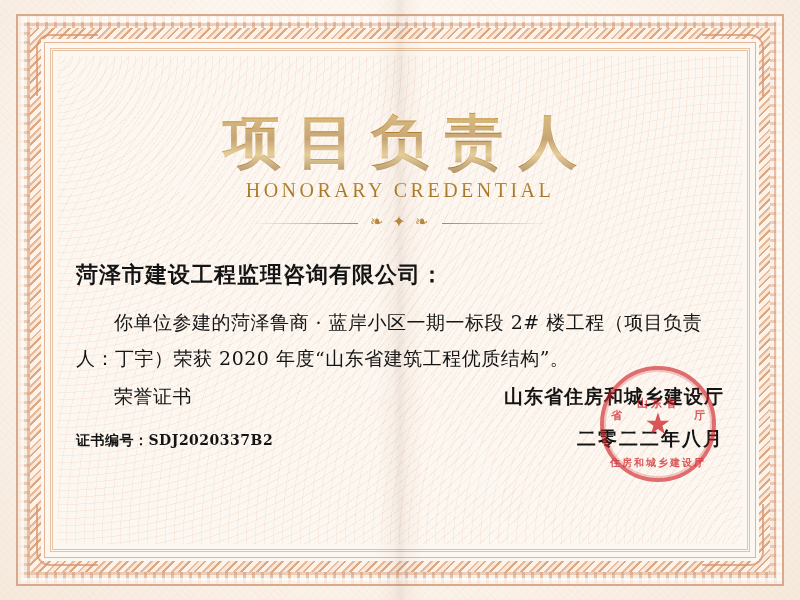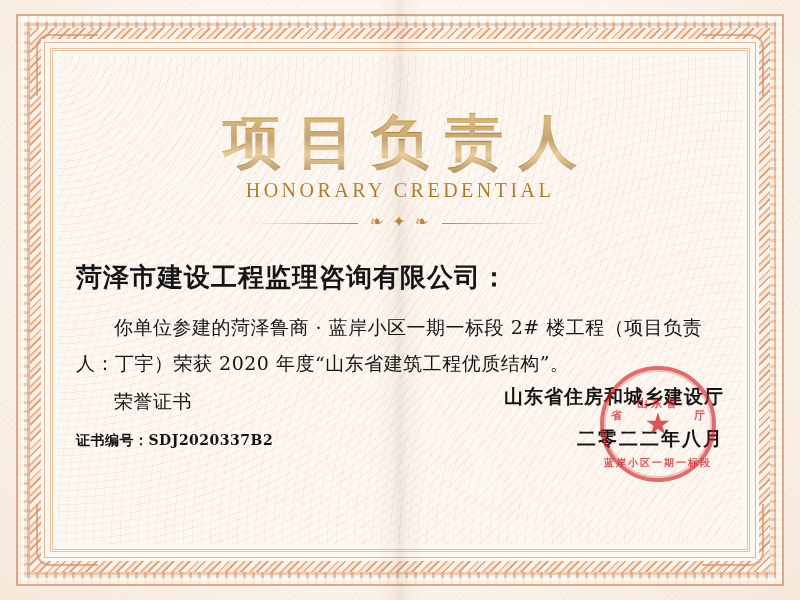--- a/index.html
+++ b/index.html
@@ -171,21 +171,21 @@
   }
 
   .body-block {
     margin-top: 26px;
     padding: 0 6px;
     color: #171717;
   }
 
   .recipient {
     font-family: "DejaVu Serif", serif;
-    font-size: 26px;
+    font-size: 22px;
     font-weight: 700;
     letter-spacing: 1px;
     color: #141414;
     margin-bottom: 14px;
   }
 
   .para {
     font-family: "DejaVu Serif", serif;
     font-size: 19px;
     line-height: 1.9;
@@ -343,16 +343,16 @@
       </div>
     </div>
 
   </div>
 
   <div class="seal">
     <div class="seal-text-top">山东省</div>
     <div class="seal-side-left">省</div>
     <div class="seal-side-right">厅</div>
     <div class="seal-star">★</div>
-    <div class="seal-text-bottom">蓝岸小区一期一标段</div>
+    <div class="seal-text-bottom">住房和城乡建设厅</div>
   </div>
 
 </div>
 
 </body></html>

